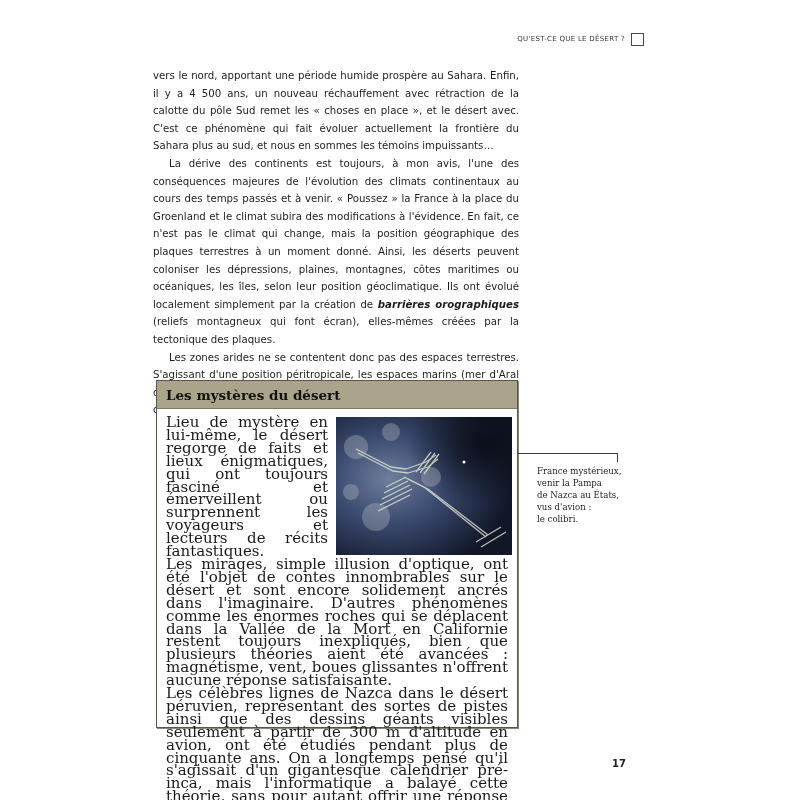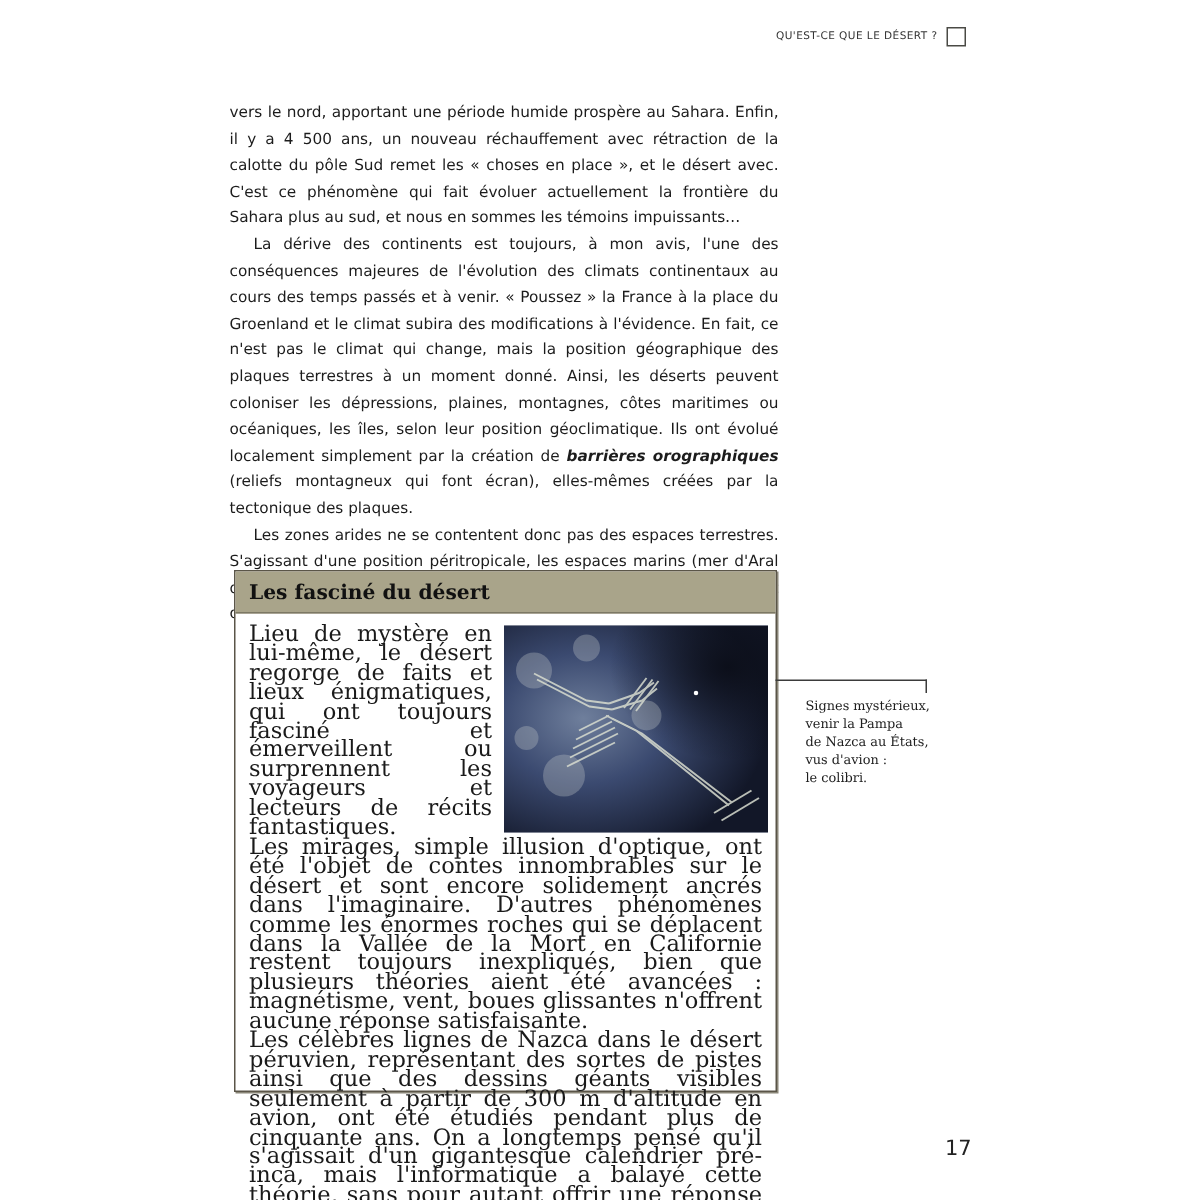--- a/index.html
+++ b/index.html
@@ -1,19 +1,19 @@
 <!DOCTYPE html>
 <html><head>
   <meta charset="utf-8">
   <style>
     html, body { margin: 0; padding: 0; background: #ffffff; }
     body { width: 800px; height: 800px; position: relative; overflow: hidden; color: #1e1e1e; }
 
     .running-head {
-      position: absolute; top: 15px; left: 470px; width: 174px; height: 18px;
+      position: absolute; top: 30px; left: 470px; width: 174px; height: 18px;
       display: flex; align-items: center; justify-content: flex-end;
     }
     .running-head .rh-text {
       font-family: "DejaVu Sans", sans-serif; font-size: 7px; letter-spacing: 0.3px;
       color: #333; margin-right: 6px; text-transform: uppercase;
     }
     .running-head .rh-box {
       width: 13px; height: 13px; border: 1.5px solid #4a4a45; box-sizing: border-box;
     }
 
@@ -53,41 +53,41 @@
       position: absolute; left: 517px; top: 453px; width: 100px; height: 8px;
       border-top: 1px solid #3b3b3b; border-right: 1px solid #3b3b3b;
     }
     .caption {
       position: absolute; left: 537px; top: 465px; width: 100px;
       font-family: "DejaVu Serif", serif; font-size: 8.6px; line-height: 12px; color: #1d1d1d;
     }
     .caption div { white-space: nowrap; }
 
     .page-number {
-      position: absolute; left: 630px; top: 758px;
-      font-family: "DejaVu Sans", sans-serif; font-weight: normal; font-size: 14px; color: #222;
+      position: absolute; left: 612px; top: 758px;
+      font-family: "DejaVu Sans", sans-serif; font-weight: bold; font-size: 10px; color: #222;
     }
   </style>
 </head>
 <body>
 
 <div class="running-head">
   <span class="rh-text">QU'EST-CE QUE LE DÉSERT ?</span>
   <span class="rh-box"></span>
 </div>
 
 <div class="body-text">
   <p>vers le nord, apportant une période humide prospère au Sahara. Enfin, il y a 4 500 ans, un nouveau réchauffement avec rétraction de la calotte du pôle Sud remet les « choses en place », et le désert avec. C'est ce phénomène qui fait évoluer actuellement la frontière du Sahara plus au sud, et nous en sommes les témoins impuissants…</p>
   <p class="indent"><span>La dérive des continents est toujours, à mon avis, l'une des conséquences majeures de l'évolution des climats continentaux au cours des temps passés et à venir. « Poussez » la France à la place du Groenland et le climat subira des modifications à l'évidence. En fait, ce n'est pas le climat qui change, mais la position géographique des plaques terrestres à un moment donné. Ainsi, les déserts peuvent coloniser les dépressions, plaines, montagnes, côtes maritimes ou océaniques, les îles, selon leur position géoclimatique. Ils ont évolué localement simplement par la création de </span><span class="emph">barrières orographiques</span><span> (reliefs montagneux qui font écran), elles-mêmes créées par la tectonique des plaques.</span></p>
   <p class="indent">Les zones arides ne se contentent donc pas des espaces terrestres. S'agissant d'une position péritropicale, les espaces marins (mer d'Aral dans la Communauté des États indépendants, par exemple) et océaniques, lagunaires</p>
 </div>
 
 <div class="sidebox">
   <div class="sb-title-bar">
-    <span class="sb-title">Les fasciné du désert</span>
+    <span class="sb-title">Les mystères du désert</span>
   </div>
   <div class="sb-content">
     <div class="sb-photo">
       <svg width="176" height="138" viewBox="0 0 176 138">
         <defs>
           <radialGradient id="g1" cx="30%" cy="45%" r="70%">
             <stop offset="0%" stop-color="#6f7f9c"></stop>
             <stop offset="45%" stop-color="#3b4a70"></stop>
             <stop offset="100%" stop-color="#121728"></stop>
           </radialGradient>
@@ -127,20 +127,20 @@
       </svg>
     </div>
     <p>Lieu de mystère en lui-même, le désert regorge de faits et lieux énigmatiques, qui ont toujours fasciné et émerveillent ou surprennent les voyageurs et lecteurs de récits fantastiques.</p>
     <p>Les mirages, simple illusion d'optique, ont été l'objet de contes innombrables sur le désert et sont encore solidement ancrés dans l'imaginaire. D'autres phénomènes comme les énormes roches qui se déplacent dans la Vallée de la Mort en Californie restent toujours inexpliqués, bien que plusieurs théories aient été avancées : magnétisme, vent, boues glissantes n'offrent aucune réponse satisfaisante.</p>
     <p>Les célèbres lignes de Nazca dans le désert péruvien, représentant des sortes de pistes ainsi que des dessins géants visibles seulement à partir de 300 m d'altitude en avion, ont été étudiés pendant plus de cinquante ans. On a longtemps pensé qu'il s'agissait d'un gigantesque calendrier pré-inca, mais l'informatique a balayé cette théorie, sans pour autant offrir une réponse satisfaisante.</p>
   </div>
 </div>
 
 <div class="caption-line"></div>
 <div class="caption">
-  <div>Signes mystérieux,</div>
+  <div>France mystérieux,</div>
   <div>venir la Pampa</div>
   <div>de Nazca au États,</div>
   <div>vus d'avion :</div>
   <div>le colibri.</div>
 </div>
 
 <div class="page-number">17</div>
 
 </body></html>

